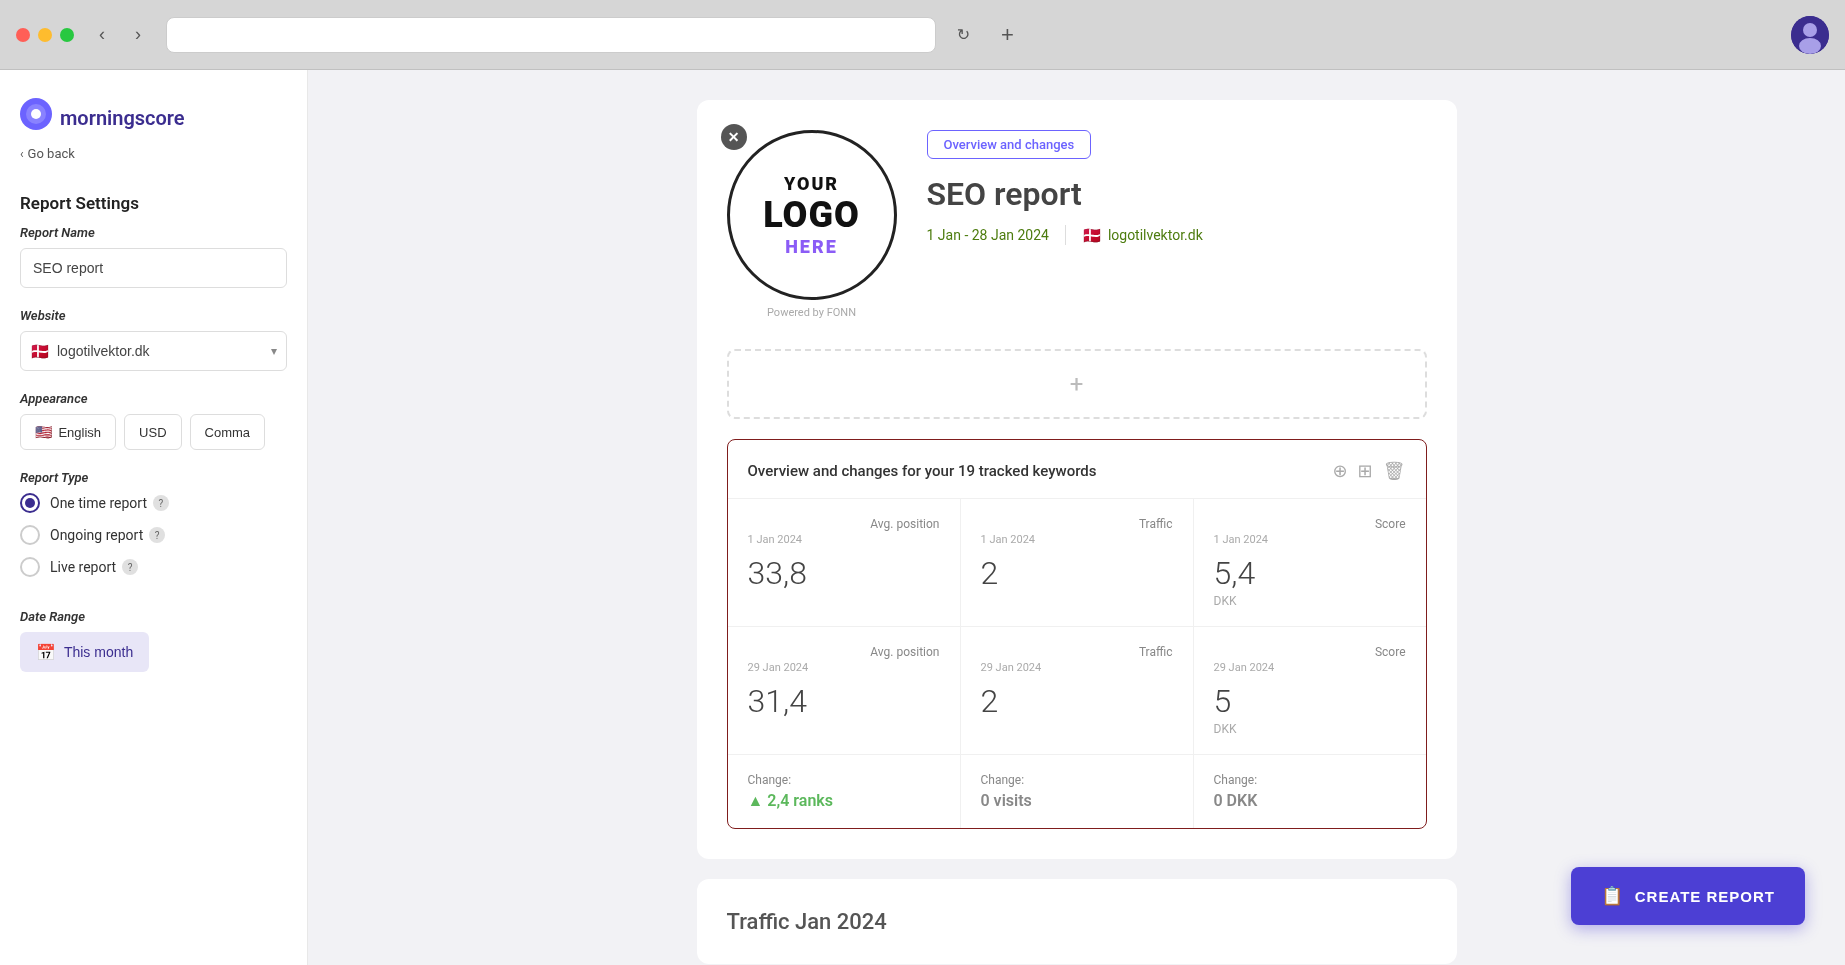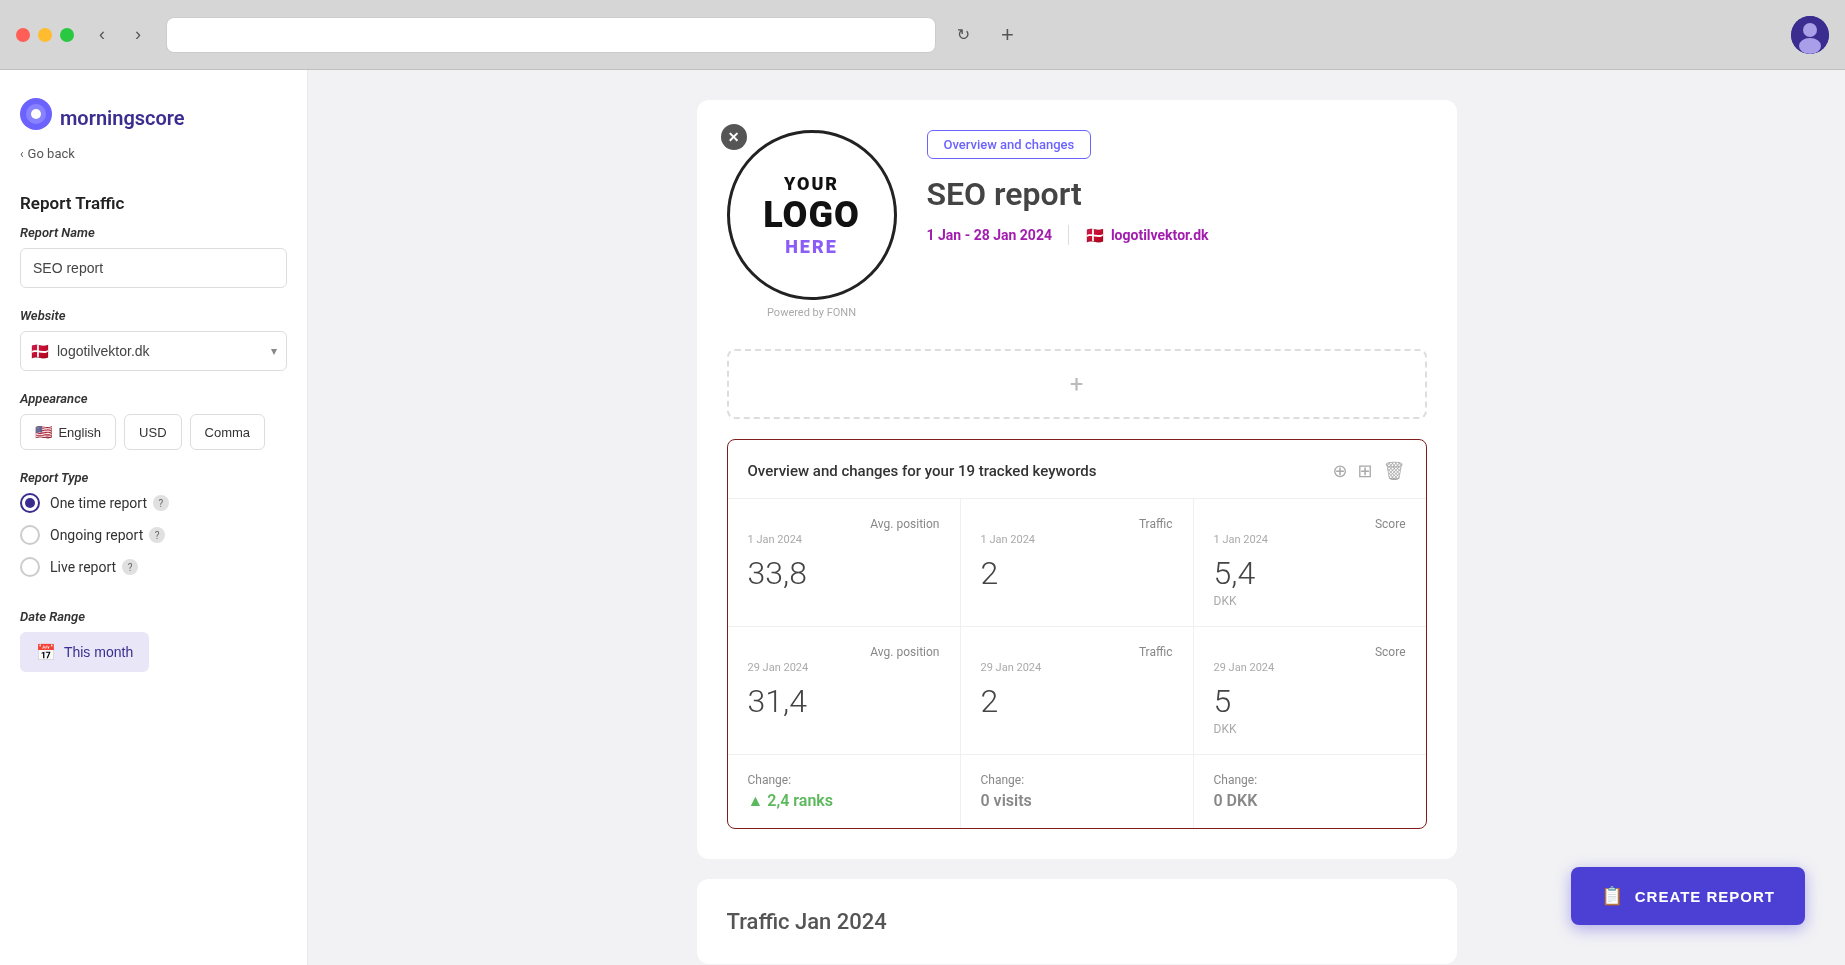--- a/index.html
+++ b/index.html
@@ -318,22 +318,21 @@
       font-size: 32px;
       font-weight: 600;
       color: #444;
       margin-bottom: 12px;
     }
     .report-meta {
       display: flex;
       align-items: center;
       gap: 16px;
       font-size: 14px;
-      color: #a21caf;
-      font-weight: bold;
+      color: #4d7c0f;
     }
     .meta-domain {
       display: flex; align-items: center; gap: 6px;
     }
     .flag-dk { font-size: 16px; }
 
     
     .add-block {
       border: 2px dashed #ddd;
       border-radius: 8px;
@@ -497,21 +496,21 @@
         <circle cx="16" cy="16" r="5" fill="white"></circle>
       </svg>
       <span class="brand-name">morningscore</span>
     </div>
 
     <div class="go-back-link">
       <span class="go-back-arrow">‹</span>
       <span>Go back</span>
     </div>
 
-    <div class="sidebar-section-title">Report Traffic</div>
+    <div class="sidebar-section-title">Report Settings</div>
 
     <div class="sidebar-field">
       <div class="field-label">Report Name</div>
       <input class="text-input" type="text" value="SEO report" style="">
     </div>
 
     <div class="sidebar-field">
       <div class="field-label">Website</div>
       <div class="select-wrapper">
         <span class="select-flag">🇩🇰</span>

